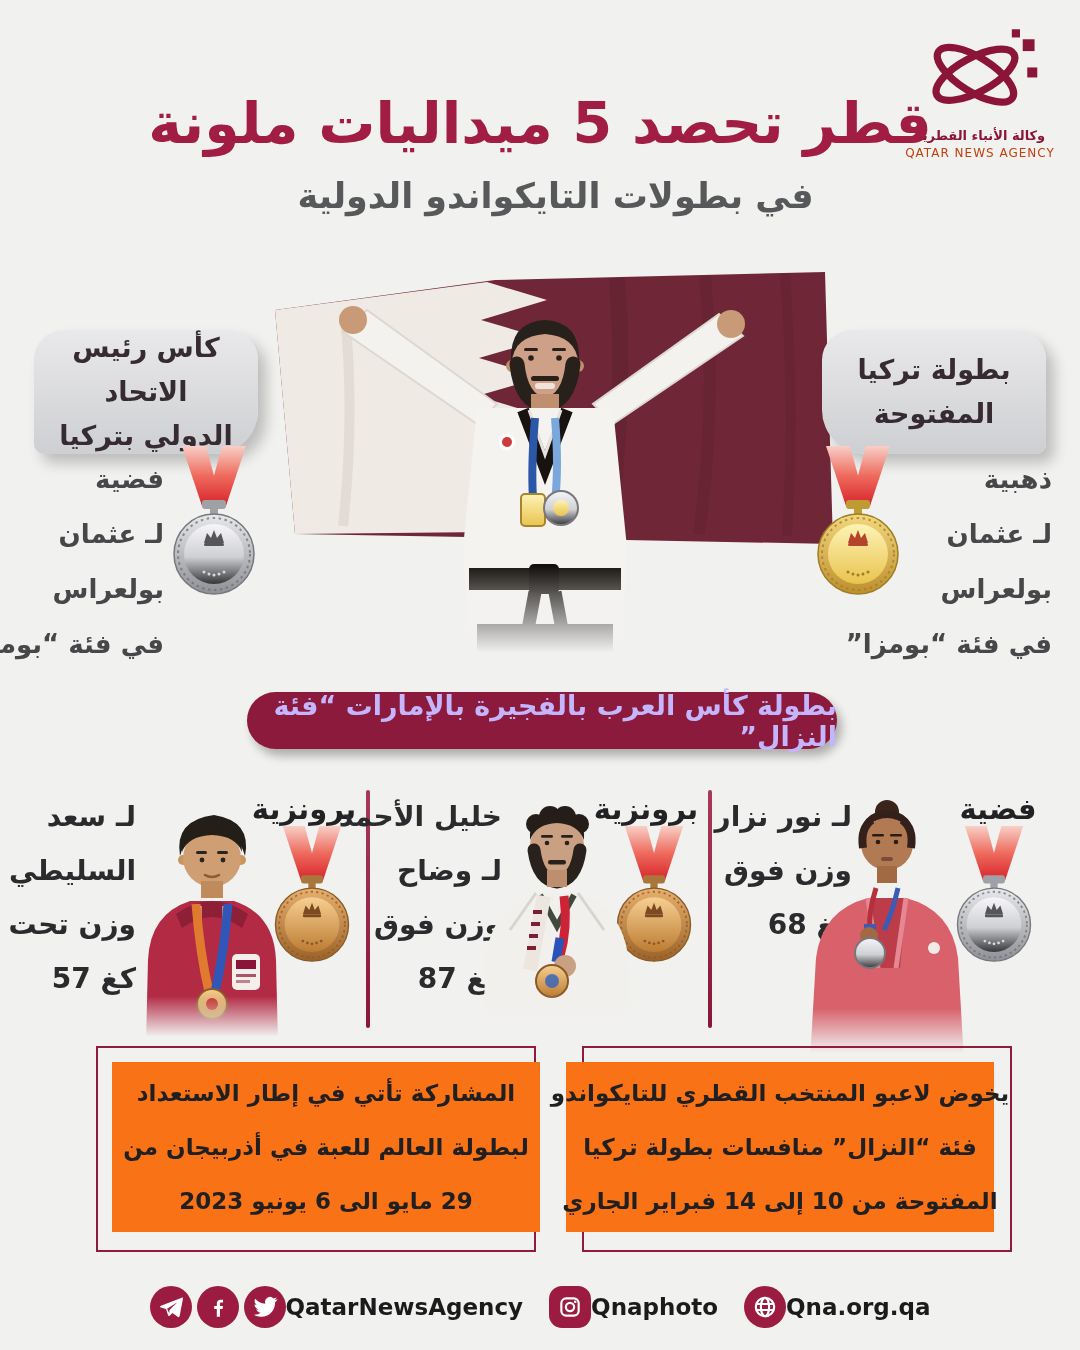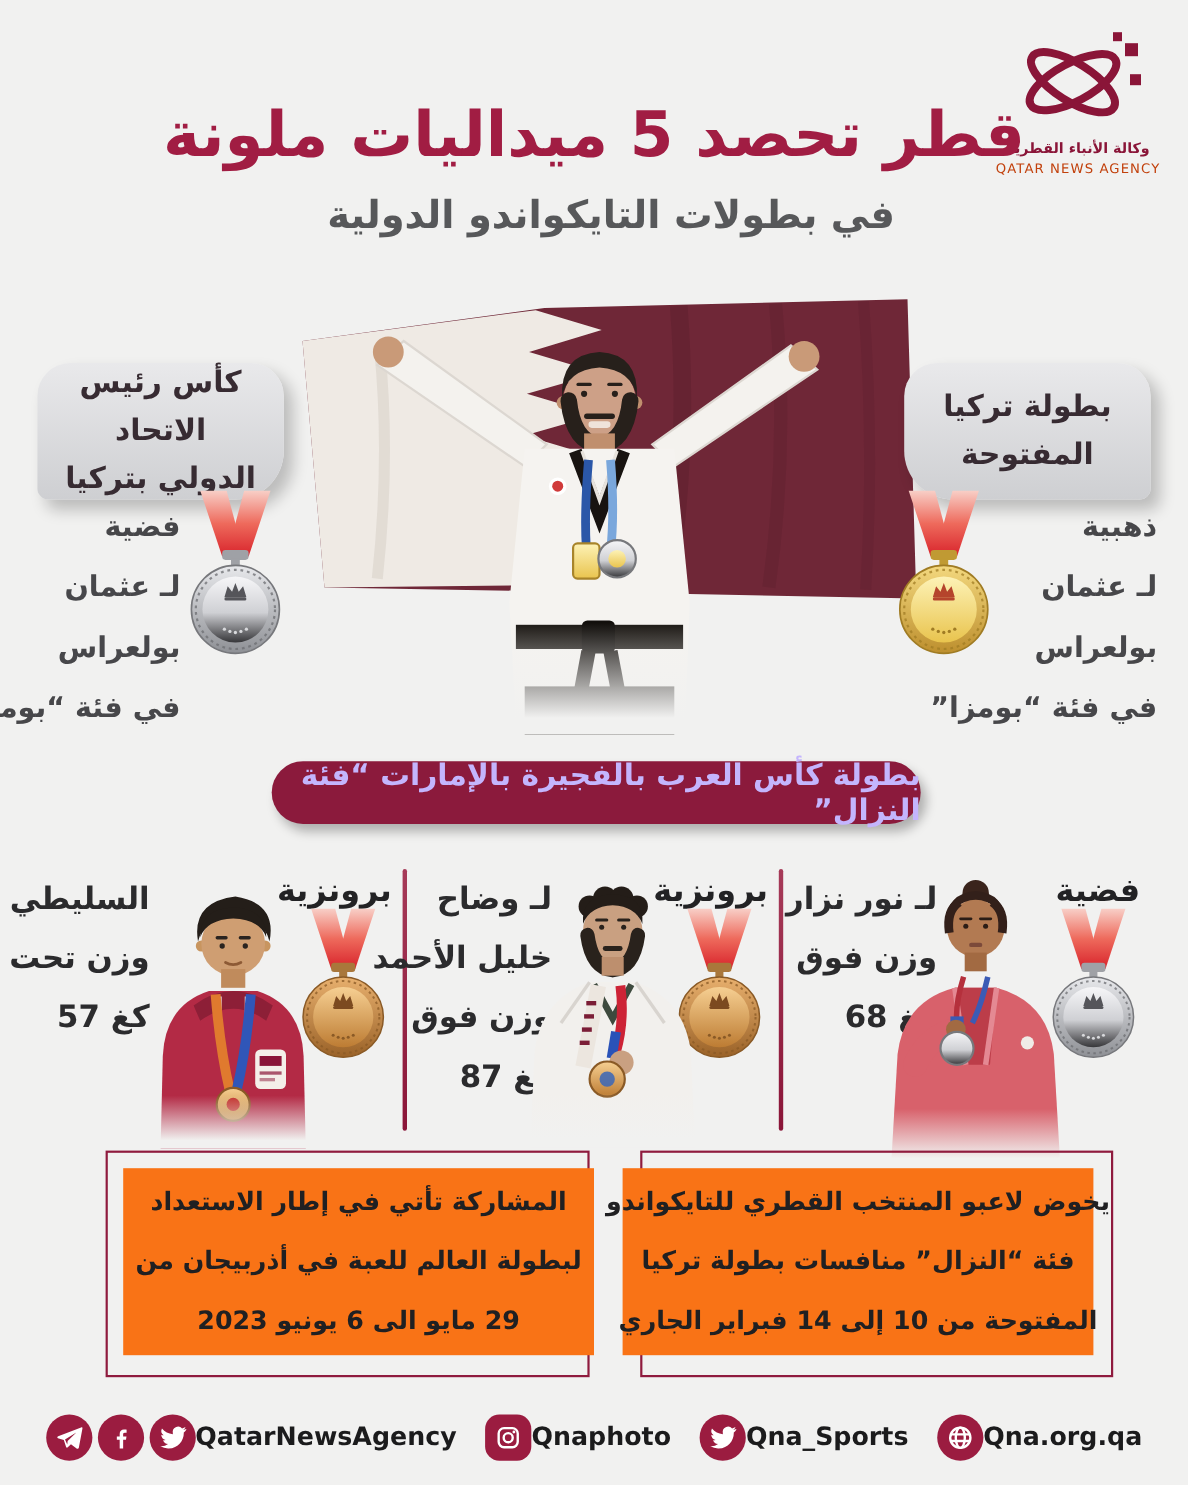--- a/index.html
+++ b/index.html
@@ -248,20 +248,21 @@
   </div>
 
   <div class="abs banner">
     <div class="banner-text ar">بطولة كأس العرب بالفجيرة بالإمارات “فئة النزال”</div>
   </div>
 
   <div class="abs divider" style="left:366px"></div>
   <div class="abs divider" style="left:708px"></div>
 
   <div class="abs ath-info ar" style="left:4px;top:790px;width:132px">
+    <div class="nowrap">لـ سعد</div>
     <div class="nowrap">السليطي</div>
     <div class="nowrap">وزن تحت</div>
     <div class="nowrap" dir="ltr" style="text-align:right">57 كغ</div>
   </div>
   <div class="abs medal-label ar" style="left:248px;width:112px">برونزية</div>
   <svg class="abs medal-svg" style="left:270px;top:826px" width="84" height="137" viewBox="0 0 92 150">
       <use href="#medal-bronze-def"></use>
     </svg>
   <svg class="abs" style="left:112px;top:804px" width="200" height="240" viewBox="0 0 200 240">
     <path d="M68 52 Q62 16 102 11 Q140 17 133 52 Q127 28 100 27 Q74 28 68 52 Z" fill="#241e19"></path>
@@ -286,22 +287,22 @@
     <circle cx="100" cy="200" r="15" fill="url(#bronIn)" stroke="#8a5a26" stroke-width="2"></circle>
     <circle cx="100" cy="200" r="6" fill="#c2332e"></circle>
     <rect x="120" y="150" width="28" height="36" rx="5" fill="#f4efe9"></rect>
     <rect x="124" y="156" width="20" height="9" fill="#8a1538"></rect>
     <rect x="124" y="170" width="20" height="3" fill="#8a1538" opacity=".7"></rect>
     <rect x="124" y="176" width="14" height="3" fill="#8a1538" opacity=".5"></rect>
     <rect x="0" y="192" width="200" height="48" fill="url(#fadeV)"></rect>
   </svg>
 
   <div class="abs ath-info ar" style="left:362px;top:790px;width:140px">
+    <div class="nowrap">خليل الأحمد</div>
     <div class="nowrap">لـ وضاح</div>
-    <div class="nowrap">خليل الأحمد</div>
     <div class="nowrap">وزن فوق</div>
     <div class="nowrap" dir="ltr" style="text-align:right">87 كغ</div>
   </div>
   <div class="abs medal-label ar" style="left:590px;width:112px">برونزية</div>
   <svg class="abs medal-svg" style="left:612px;top:826px" width="84" height="137" viewBox="0 0 92 150">
       <use href="#medal-bronze-def"></use>
     </svg>
   <svg class="abs" style="left:452px;top:798px" width="210" height="245" viewBox="0 0 210 245">
     <g fill="#241d18">
         <circle cx="84" cy="26" r="10"></circle>
@@ -417,28 +418,20 @@
       <div class="soc square">
         <svg viewBox="0 0 24 24" fill="none" stroke="#fff" stroke-width="2">
           <rect x="4" y="4" width="16" height="16" rx="4.5"></rect>
             <circle cx="12" cy="12" r="3.8"></circle>
             <circle cx="16.8" cy="7.2" r="1.2" fill="#fff" stroke="none"></circle>
         </svg>
       </div>
       <div class="soc-label">Qnaphoto</div>
     </div>
 
-    <div class="soc-group">
-      <div class="soc">
-        <svg viewBox="0 0 24 24">
-            <path fill="#fff" d="M23.4 4.8c-.8.4-1.7.6-2.6.8a4.6 4.6 0 0 0 2-2.5c-.9.5-1.9.9-2.9 1.1A4.5 4.5 0 0 0 12.1 8c0 .4 0 .7.1 1-3.7-.2-7-2-9.2-4.7A4.5 4.5 0 0 0 4.4 10c-.7 0-1.4-.2-2-.5v.1c0 2.2 1.5 4 3.6 4.4-.4.1-.8.2-1.2.2-.3 0-.6 0-.9-.1.6 1.8 2.3 3.1 4.2 3.2a9.1 9.1 0 0 1-5.6 1.9H1.6A12.8 12.8 0 0 0 8.5 21c8.3 0 12.8-6.9 12.8-12.8v-.6c.9-.6 1.6-1.4 2.1-2.3z"></path>
-          </svg>
-      </div>
-      <div class="soc-label">Qna_Sports</div>
-    </div>
 
     <div class="soc-group">
       <div class="soc">
         <svg viewBox="0 0 24 24" fill="none" stroke="#fff" stroke-width="2">
           <circle cx="12" cy="12" r="8.5"></circle>
             <ellipse cx="12" cy="12" rx="3.8" ry="8.5"></ellipse>
             <path d="M4 9.2h16M4 14.8h16"></path>
         </svg>
       </div>
       <div class="soc-label">Qna.org.qa</div>

